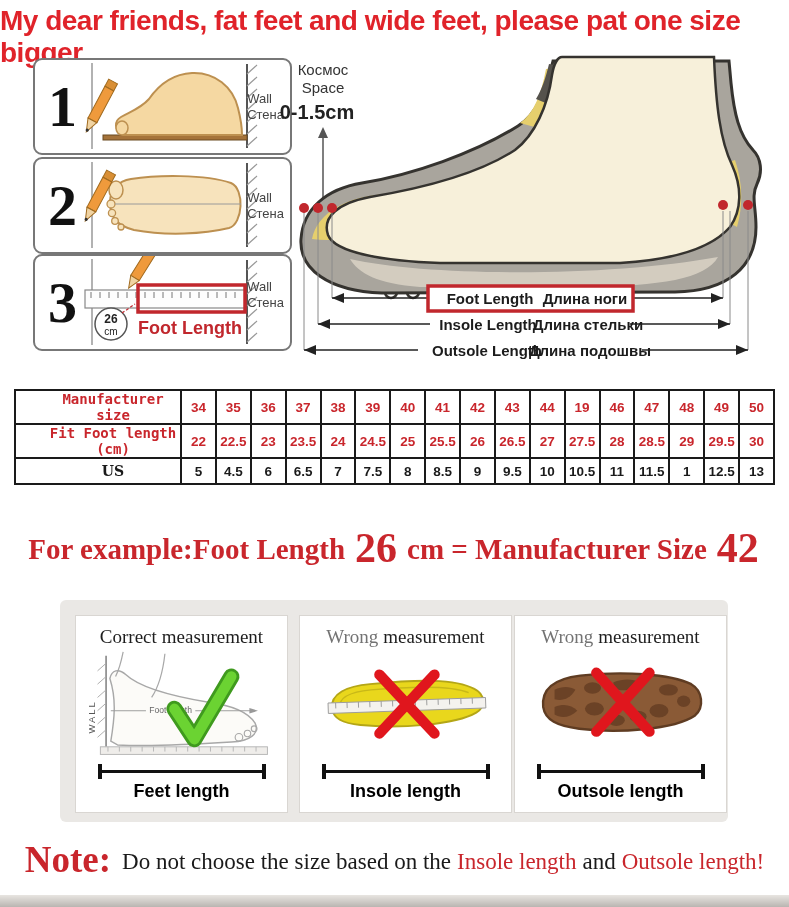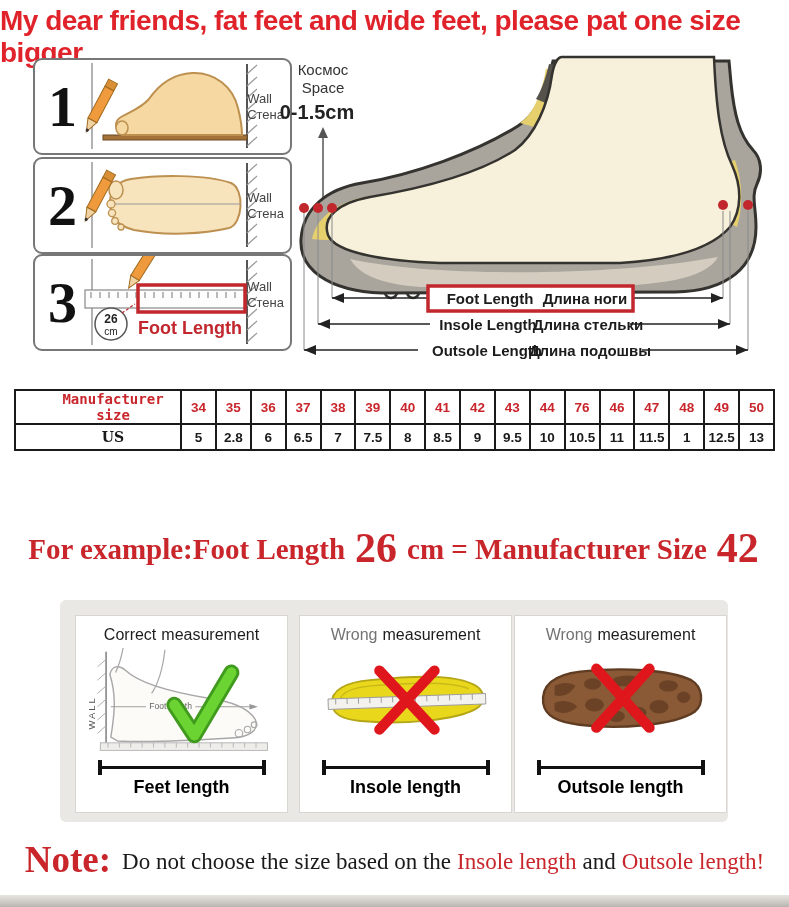--- a/index.html
+++ b/index.html
@@ -40,22 +40,22 @@
            font-size:29px;white-space:nowrap;}
   .example .big{font-size:42px;margin:0 6px;vertical-align:-3px;}
   .example .sp{margin:12px 4px;}
 
   
   .panel-strip{position:absolute;left:60px;top:600px;width:668px;height:222px;
                background:#eae8e5;border-radius:6px;}
   .card{position:absolute;top:15px;width:211px;height:196px;background:#fff;
         border:1px solid #d9d6d2;}
   .card1{left:15px}.card2{left:239px}.card3{left:454px}
-  .card-title{margin-top:10px;text-align:center;font-family:Liberation Sans, sans-serif;
-              font-size:16px;color:#1d1d1d;}
+  .card-title{margin-top:10px;text-align:center;font-family:Liberation Serif, serif;
+              font-size:19px;color:#1d1d1d;}
   .card-title .head{margin-right:5px;}
   .card-title .head.red{color:#737373;}
   .card-art{display:block;margin:2px auto 0;width:200px;height:112px;}
   .bracket{margin:2px auto 0;width:160px;height:15px;border-left:4px solid #111;
            border-right:4px solid #111;
            background:linear-gradient(#111,#111) center/100% 3px no-repeat;}
   .card-caption{margin-top:2px;text-align:center;font-size:18px;font-weight:bold;color:#000000;}
 
   
   .note{position:absolute;top:838px;left:0;width:100%;text-align:center;
@@ -290,31 +290,51 @@
           <td>35</td>
           <td>36</td>
           <td>37</td>
           <td>38</td>
           <td>39</td>
           <td>40</td>
           <td>41</td>
           <td>42</td>
           <td>43</td>
           <td>44</td>
-          <td>76</td>
+          <td>19</td>
           <td>46</td>
           <td>47</td>
           <td>48</td>
           <td>49</td>
           <td>50</td>
         </tr>
+        <tr class="red">
+          <td class="lbl">Fit Foot length (cm)</td>
+          <td>22</td>
+          <td>22.5</td>
+          <td>23</td>
+          <td>23.5</td>
+          <td>24</td>
+          <td>24.5</td>
+          <td>25</td>
+          <td>25.5</td>
+          <td>26</td>
+          <td>26.5</td>
+          <td>27</td>
+          <td>27.5</td>
+          <td>28</td>
+          <td>28.5</td>
+          <td>29</td>
+          <td>29.5</td>
+          <td>30</td>
+        </tr>
         <tr>
           <td class="lbl">US</td>
           <td>5</td>
-          <td>2.8</td>
+          <td>4.5</td>
           <td>6</td>
           <td>6.5</td>
           <td>7</td>
           <td>7.5</td>
           <td>8</td>
           <td>8.5</td>
           <td>9</td>
           <td>9.5</td>
           <td>10</td>
           <td>10.5</td>

